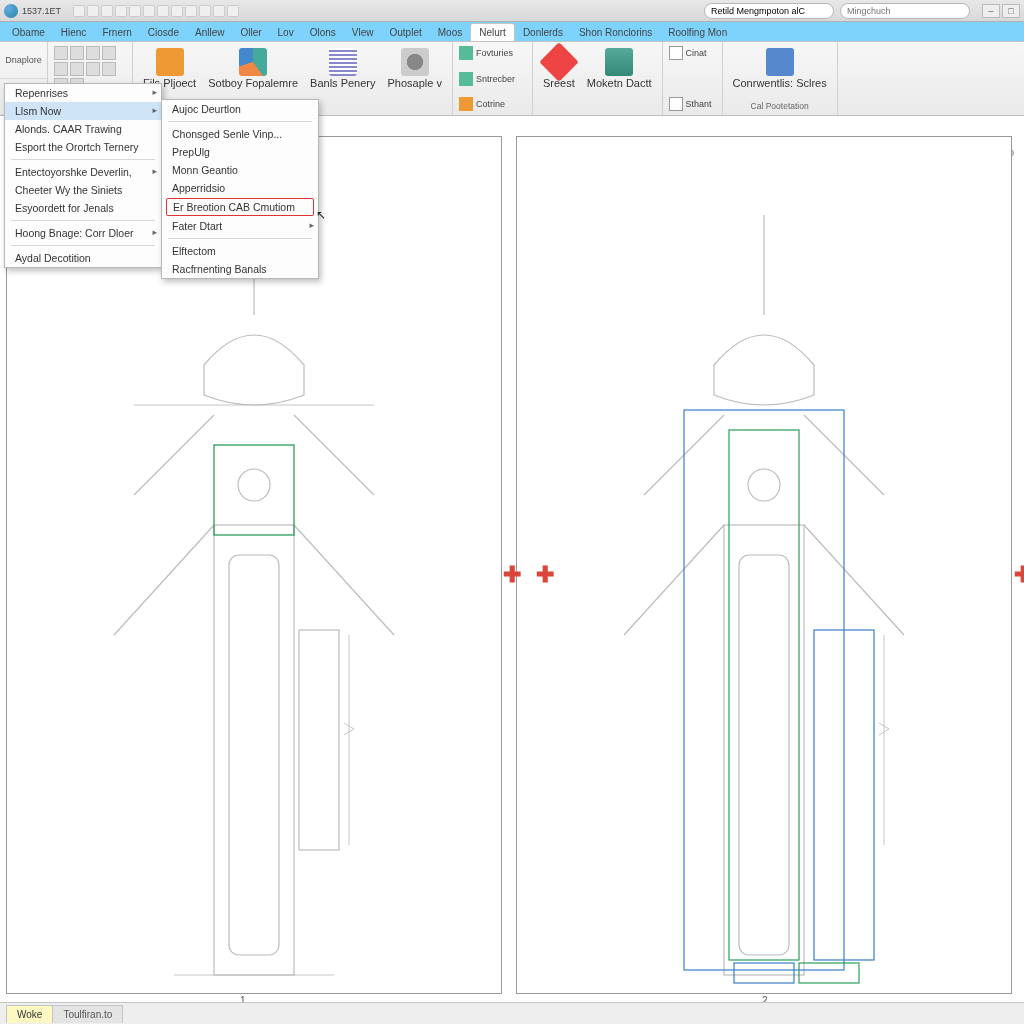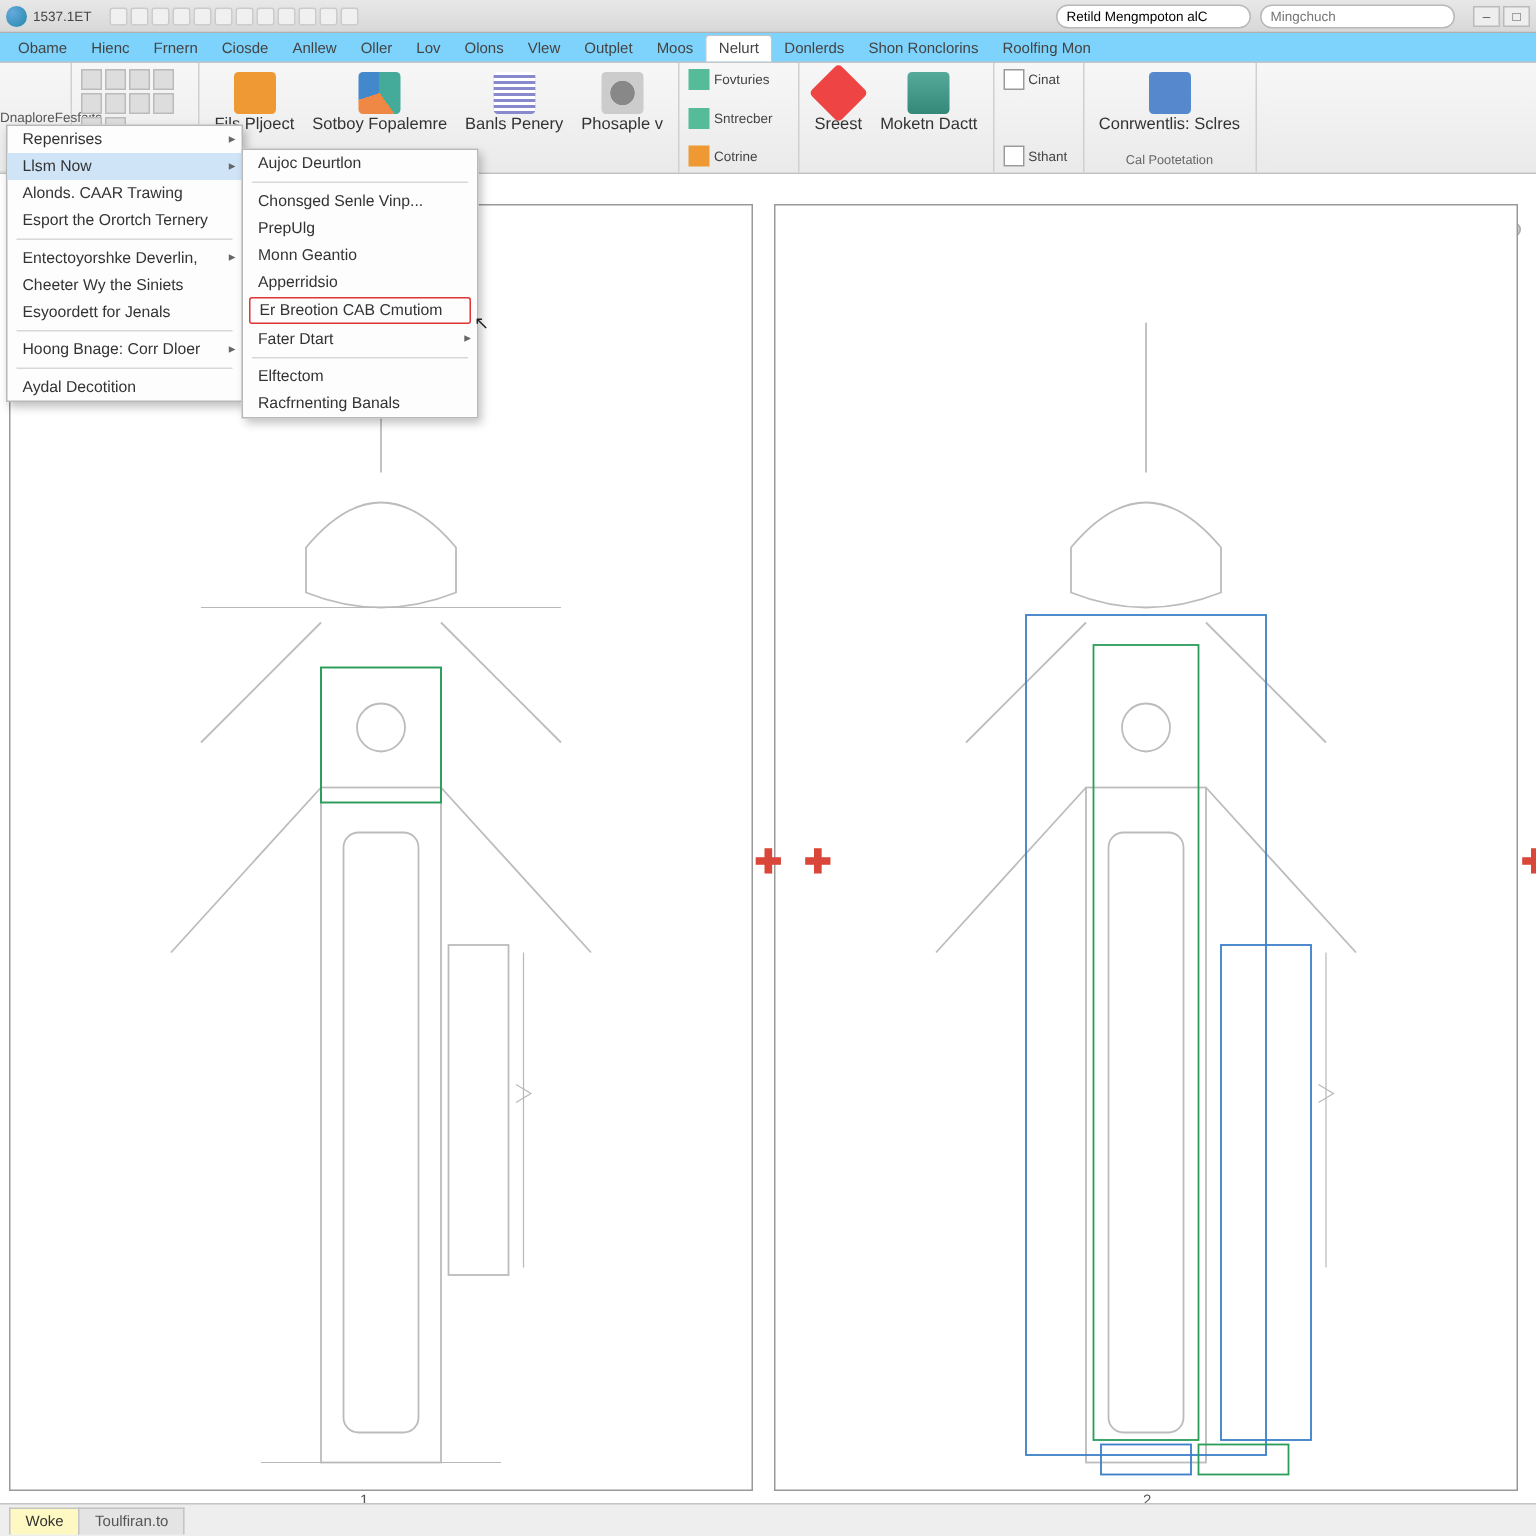--- a/index.html
+++ b/index.html
@@ -16,21 +16,21 @@
 .titlebar .wctrl { display: flex; gap: 2px; margin-left: 8px; }
 .titlebar .wctrl span { width: 18px; height: 14px; border: 1px solid #bbb; background:#eee; display:flex; align-items:center; justify-content:center; font-size:9px; color:#555;}
 
 
 .ribbon-tabs { height: 20px; background: #7dd3fc; border-bottom: 1px solid #c4c4c4; display: flex; align-items: flex-end; padding-left: 4px; }
 .ribbon-tabs .tab { padding: 3px 8px; font-size: 10px; color: #444; cursor: pointer; }
 .ribbon-tabs .tab.active { background: #fff; border: 1px solid #c4c4c4; border-bottom: none; border-radius: 3px 3px 0 0; }
 
 
 .ribbon { height: 74px; background: linear-gradient(#f7f7f7,#eaeaea); border-bottom: 1px solid #c0c0c0; display: flex; }
-.ribbon .left-panel { width: 48px; border-right: 1px solid #d0d0d0; display:flex; flex-direction:row; }
+.ribbon .left-panel { width: 48px; border-right: 1px solid #d0d0d0; display:flex; flex-direction:column; }
 .ribbon .left-panel div { flex:1; display:flex; align-items:center; justify-content:center; font-size:9px; color:#555; border-bottom:1px solid #d8d8d8;}
 .ribbon .group { border-right: 1px solid #d0d0d0; padding: 4px 6px; display: flex; flex-direction: column; justify-content: space-between; }
 .ribbon .group .row { display: flex; gap: 4px; align-items: center; }
 .ribbon .group .big { display: flex; flex-direction: column; align-items: center; gap: 1px; padding: 2px 4px; }
 .ribbon .group .big .icon32 { width: 28px; height: 28px; border-radius: 3px; }
 .ribbon .group .big .lbl { font-size: 11px; text-align:center; line-height:1.1;}
 .ribbon .group .small-row { display:flex; gap:2px; flex-wrap:wrap; width:72px;}
 .ribbon .group .small-row span { width:14px; height:14px; background:#ddd; border:1px solid #bbb;}
 .ribbon .group .item-row { display:flex; gap:3px; align-items:center; font-size:9px; color:#444; }
 .ribbon .group .item-row .ic { width:14px; height:14px; }

